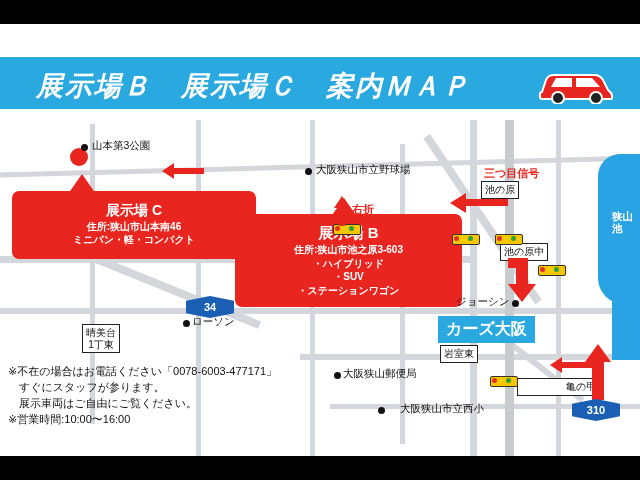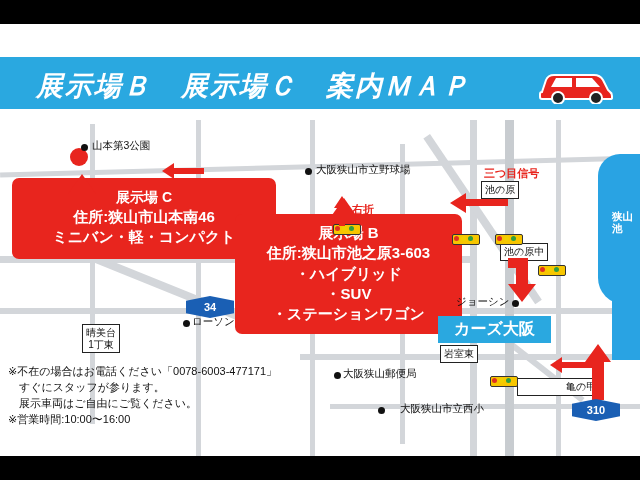--- a/index.html
+++ b/index.html
@@ -16,41 +16,41 @@
 
   
   .road{position:absolute;background:#d3d6da;}
 
   
   .water{position:absolute;background:#29a3e3;}
 
   
   .callout{position:absolute;background:#e8251e;color:#fff;border-radius:7px;text-align:center;line-height:1.35;font-weight:bold;}
   .callout .ttl{font-size:14px;}
-  .callout .ln{font-size:15px;}
+  .callout .ln{font-size:10px;}
   .tail{position:absolute;width:0;height:0;}
 
   
   .lbl{position:absolute;font-size:10.5px;color:#111;white-space:nowrap;}
   .lbl.b{font-weight:bold;}
   .dot{position:absolute;width:7px;height:7px;border-radius:50%;background:#111;}
 
   .boxlbl{position:absolute;background:#fff;border:1px solid #222;font-size:10px;color:#111;padding:2px 3px;white-space:nowrap;text-align:center;line-height:1.15;}
 
   .signal{position:absolute;width:26px;height:9px;background:#f7c600;border:1px solid #333;border-radius:2px;}
   .signal i{position:absolute;top:1px;width:5px;height:5px;border-radius:50%;display:block;}
   .signal i:nth-child(1){left:1px;background:#e03020;}
   .signal i:nth-child(2){left:8px;background:#f0d000;}
   .signal i:nth-child(3){left:15px;background:#2f9e3f;}
 
   .redtxt{position:absolute;color:#e8251e;font-size:11px;font-weight:bold;white-space:nowrap;}
   .shield-h{position:absolute;width:48px;height:22px;background:#1a5fb4;color:#fff;font-size:11px;font-weight:bold;text-align:center;line-height:22px;
      clip-path:polygon(50% 0,100% 22%,100% 78%,50% 100%,0 78%,0 22%);}
 
-  .cars-osaka{position:absolute;background:#2aa8e0;color:#fff;font-weight:bold;font-size:16px;padding:3px 16px;white-space:nowrap;}
+  .cars-osaka{position:absolute;background:#2aa8e0;color:#fff;font-weight:bold;font-size:16px;padding:3px 8px;white-space:nowrap;}
 
   .note{position:absolute;font-size:11px;color:#111;line-height:1.45;white-space:nowrap;}
 
   .arrow{position:absolute;}
 </style>
 </head>
 <body>
 
 <div id="stage">
   <div id="map">
@@ -82,21 +82,21 @@
     <div class="banner-title">展示場Ｂ　展示場Ｃ　案内ＭＡＰ</div>
 
     <svg class="car" viewBox="0 0 80 38">
       <path d="M6 26 L10 14 Q12 9 18 9 L58 9 Q64 9 67 14 L72 24 L74 26 Q76 27 76 30 L76 32 Q76 33 74 33 L6 33 Q4 33 4 31 L4 28 Q4 26 6 26 Z" fill="#e8251e" stroke="#ffffff" stroke-width="2"></path>
       <path d="M20 12 L36 12 L36 21 L15 21 Z" fill="#ffffff"></path>
       <path d="M40 12 L56 12 L64 21 L40 21 Z" fill="#ffffff"></path>
       <circle cx="22" cy="32" r="6" fill="#222" stroke="#fff" stroke-width="2"></circle>
       <circle cx="60" cy="32" r="6" fill="#222" stroke="#fff" stroke-width="2"></circle>
     </svg>
 
-    <div class="callout" style="left:12px;top:154px;width:228px;padding:10px 18px 12px;">
+    <div class="callout" style="left:12px;top:167px;width:228px;padding:10px 8px 12px;">
       <div class="ttl">展示場 C</div>
       <div class="ln">住所:狭山市山本南46</div>
       <div class="ln">ミニバン・軽・コンパクト</div>
     </div>
     <div class="tail" style="left:68px;top:150px;border-left:14px solid transparent;border-right:14px solid transparent;border-bottom:20px solid #e8251e;"></div>
     <div class="dot" style="left:70px;top:124px;width:18px;height:18px;background:#e8251e;"></div>
 
     <div class="callout" style="left:235px;top:190px;width:215px;padding:9px 6px 10px;">
       <div class="ttl" style="font-size:15px;">展示場 B</div>
       <div class="ln">住所:狭山市池之原3-603</div>

